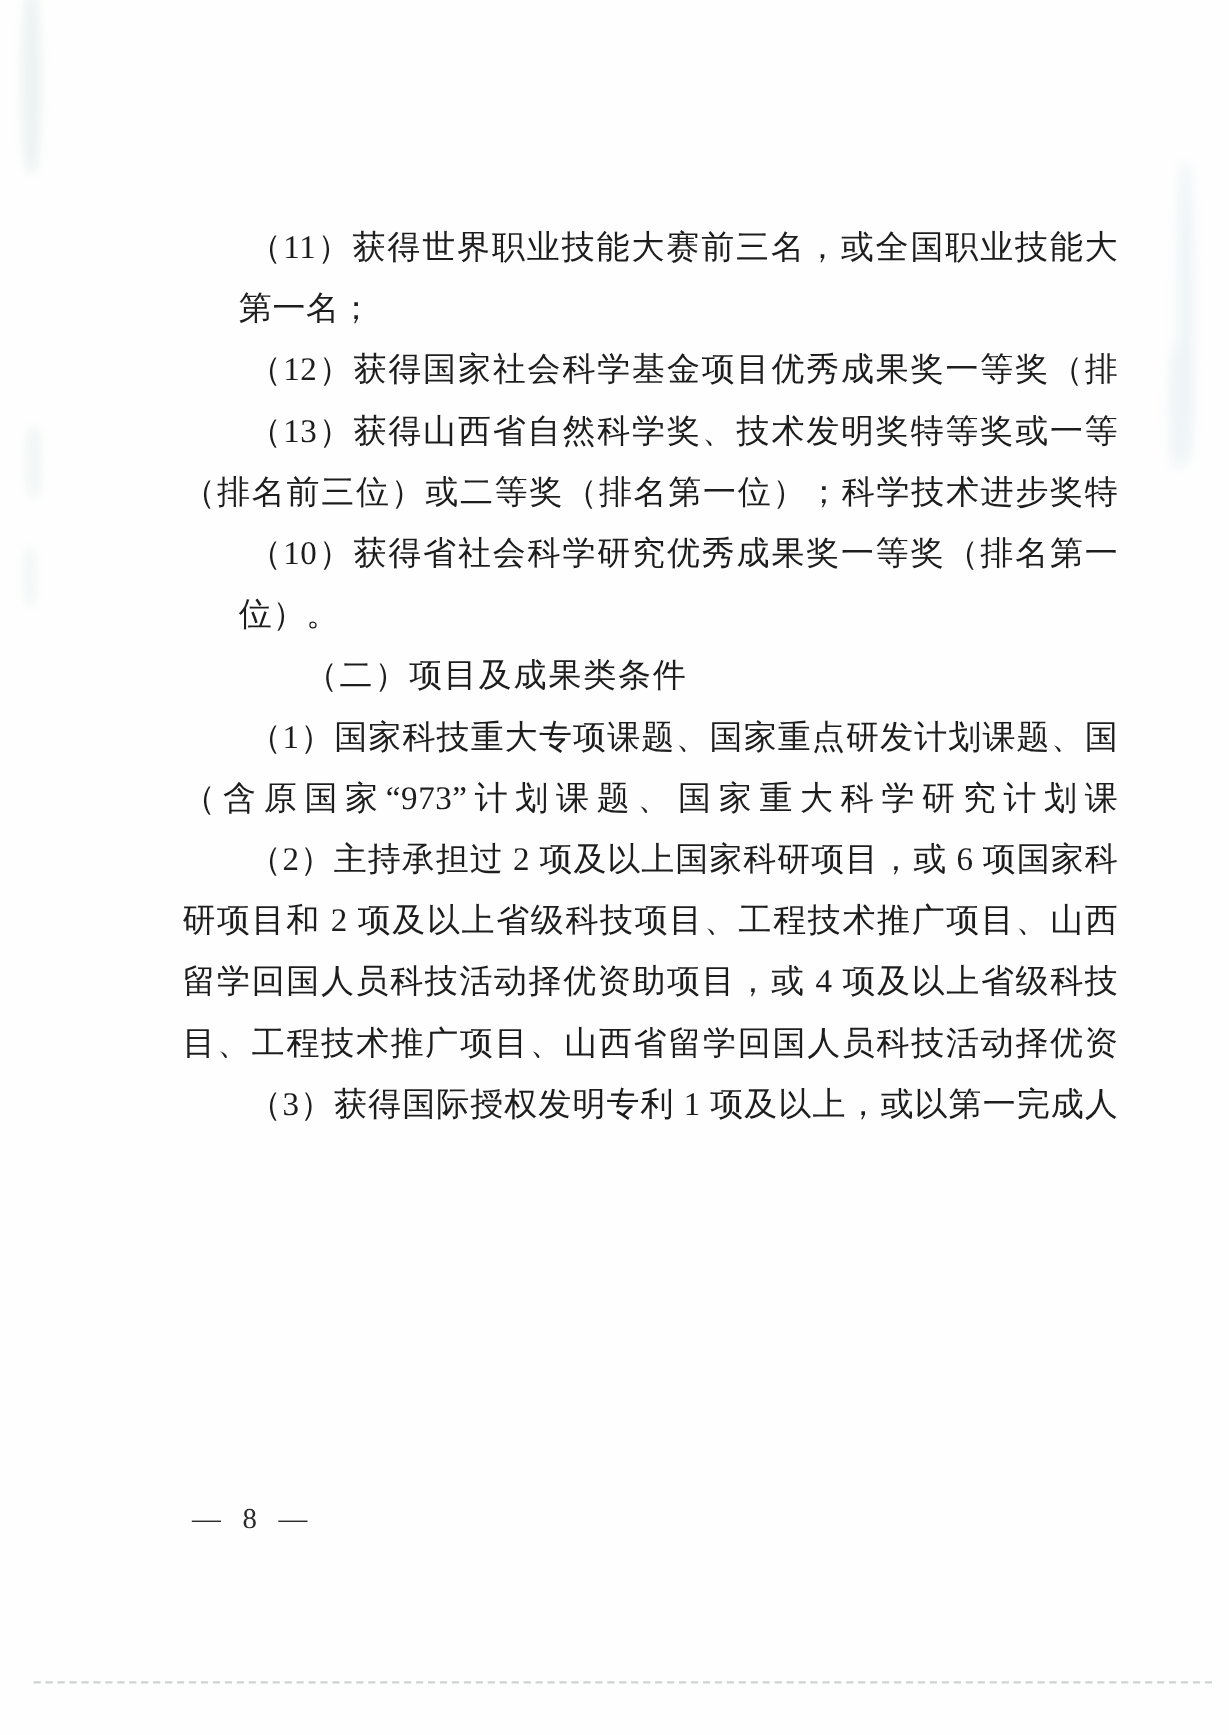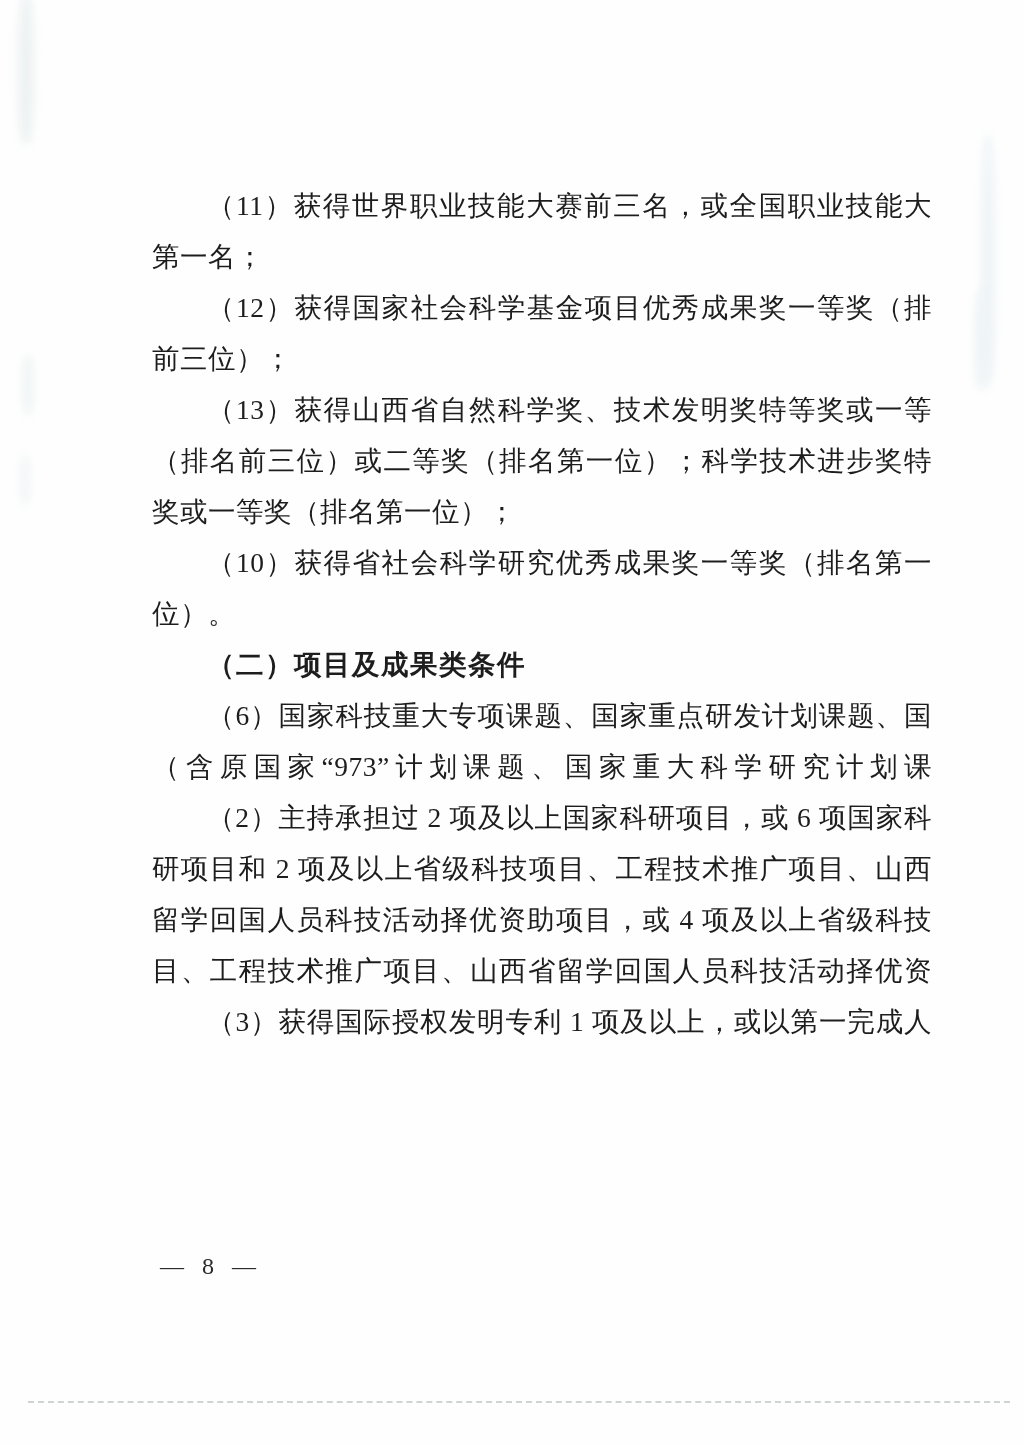--- a/index.html
+++ b/index.html
@@ -27,26 +27,27 @@
   }
   .line {
     text-align: justify;
     text-align-last: justify;
     height: 51px;
     overflow: hidden;
   }
   .line.end {
     text-align: left;
     text-align-last: left;
+    margin-left: 47px;
   }
   .line.indent {
     text-indent: 2em;
   }
   .line.heading {
-    font-weight: 700;
+    font-weight: 400;
     letter-spacing: 1.5px;
   }
   .page-number {
     position: absolute;
     left: 160px;
     top: 1253px;
     font-size: 24px;
     color: #2a2a2a;
     word-spacing: 8px;
     letter-spacing: 2px;
@@ -82,33 +83,31 @@
   <div class="smudge s3"></div>
   <div class="smudge s4"></div>
   <div class="smudge s5"></div>
 
   <div class="text-block">
 
     <div class="line indent">（11）获得世界职业技能大赛前三名，或全国职业技能大赛</div>
     <div class="line end">第一名；</div>
 
     <div class="line indent">（12）获得国家社会科学基金项目优秀成果奖一等奖（排名</div>
-    <div class="line end">前三位）；</div>
 
     <div class="line indent">（13）获得山西省自然科学奖、技术发明奖特等奖或一等奖</div>
     <div class="line">（排名前三位）或二等奖（排名第一位）；科学技术进步奖特等</div>
-    <div class="line end">奖或一等奖（排名第一位）；</div>
 
 
     <div class="line indent">（10）获得省社会科学研究优秀成果奖一等奖（排名第一</div>
     <div class="line end">位）。</div>
 
     <div class="line indent end heading">（二）项目及成果类条件</div>
 
-    <div class="line indent">（6）国家科技重大专项课题、国家重点研发计划课题、国</div>
+    <div class="line indent">（1）国家科技重大专项课题、国家重点研发计划课题、国</div>
     <div class="line">（含原国家“973”计划课题、国家重大科学研究计划课题、“863”</div>
 
     <div class="line indent">（2）主持承担过 2 项及以上国家科研项目，或 6 项国家科</div>
     <div class="line">研项目和 2 项及以上省级科技项目、工程技术推广项目、山西省</div>
     <div class="line">留学回国人员科技活动择优资助项目，或 4 项及以上省级科技项</div>
     <div class="line">目、工程技术推广项目、山西省留学回国人员科技活动择优资助</div>
 
     <div class="line indent">（3）获得国际授权发明专利 1 项及以上，或以第一完成人</div>
   </div>
 

